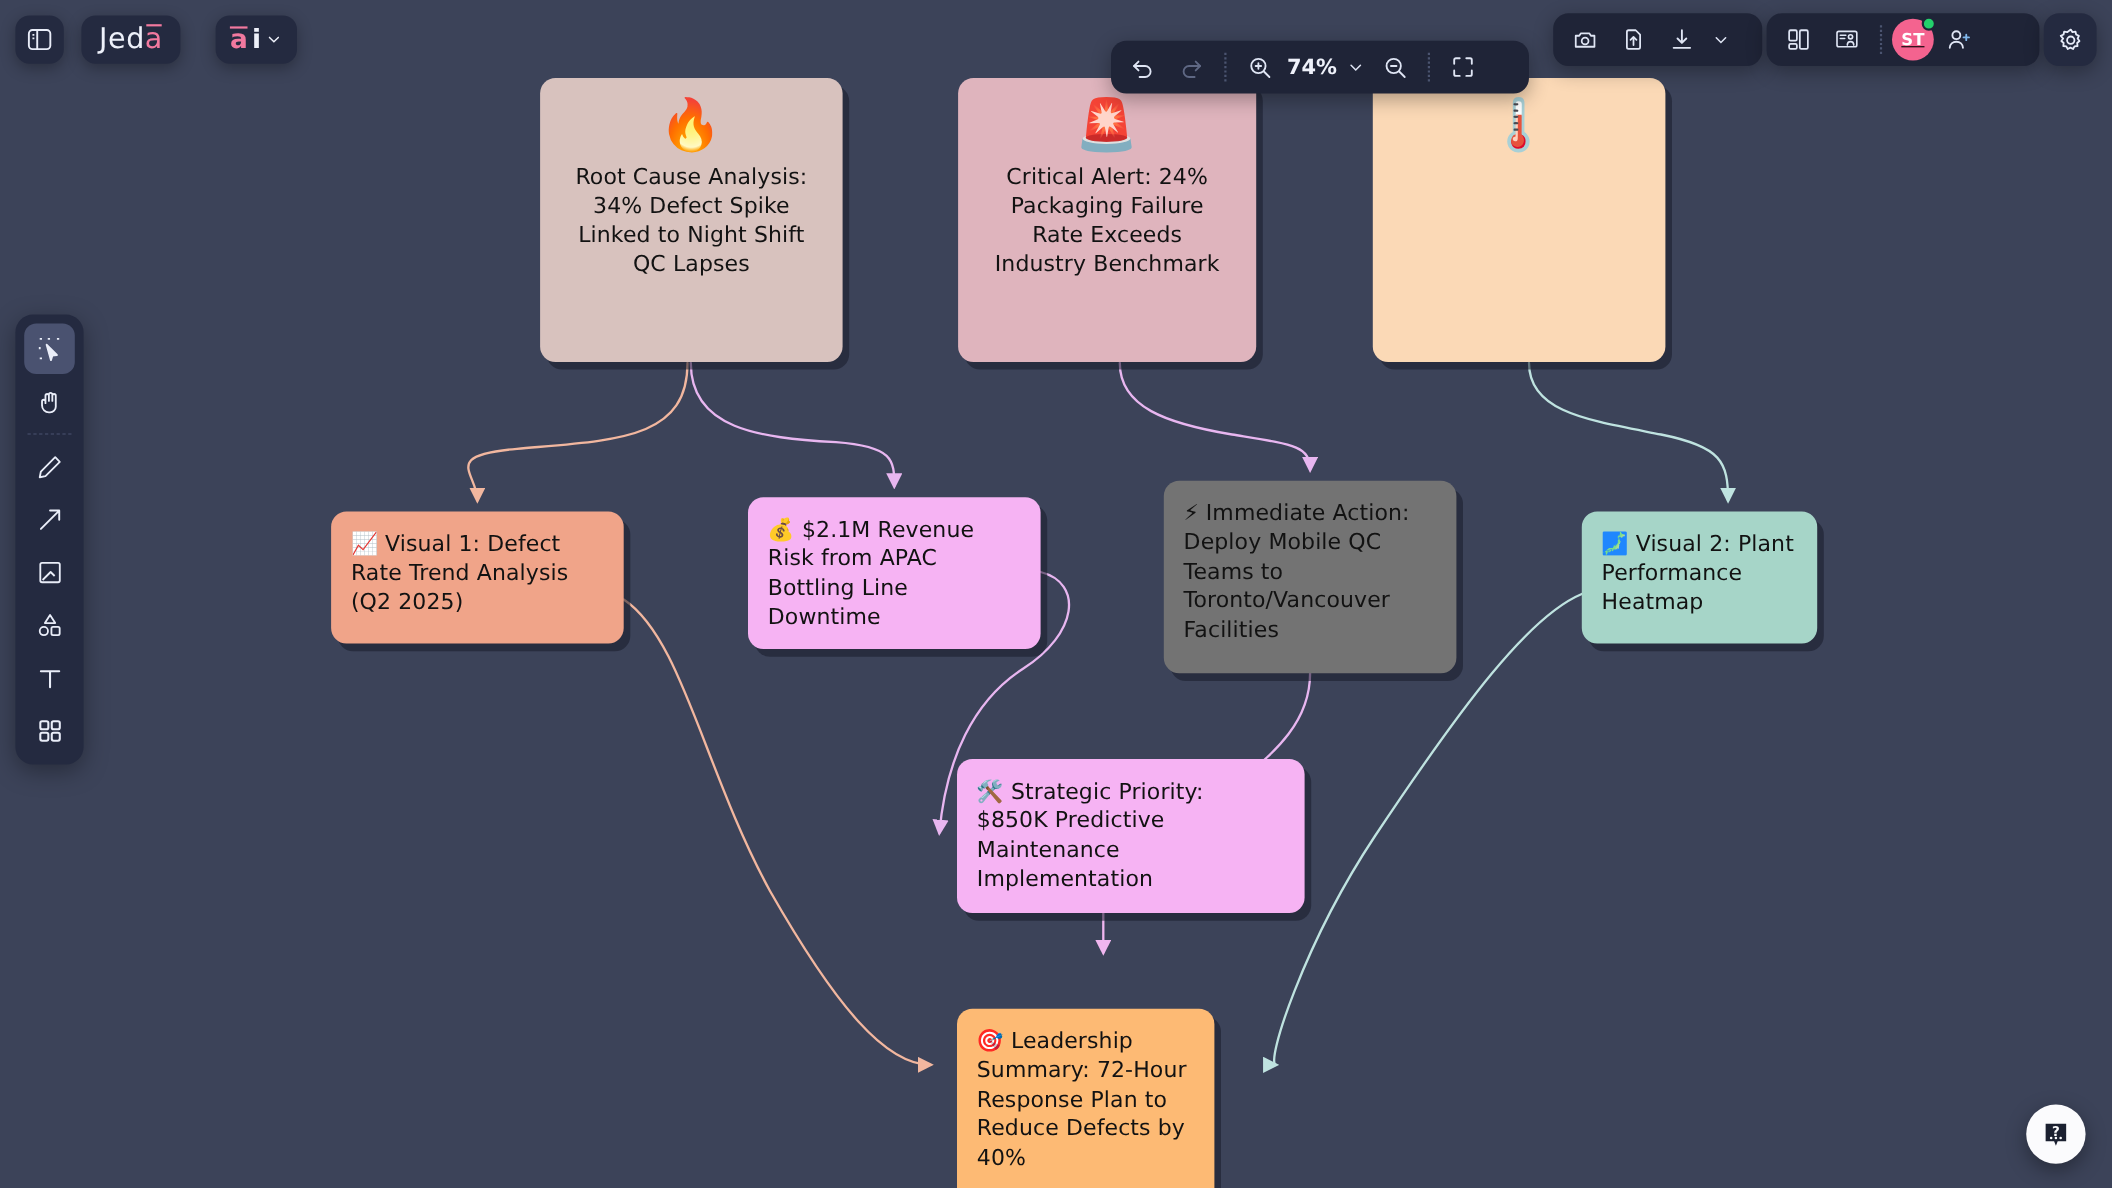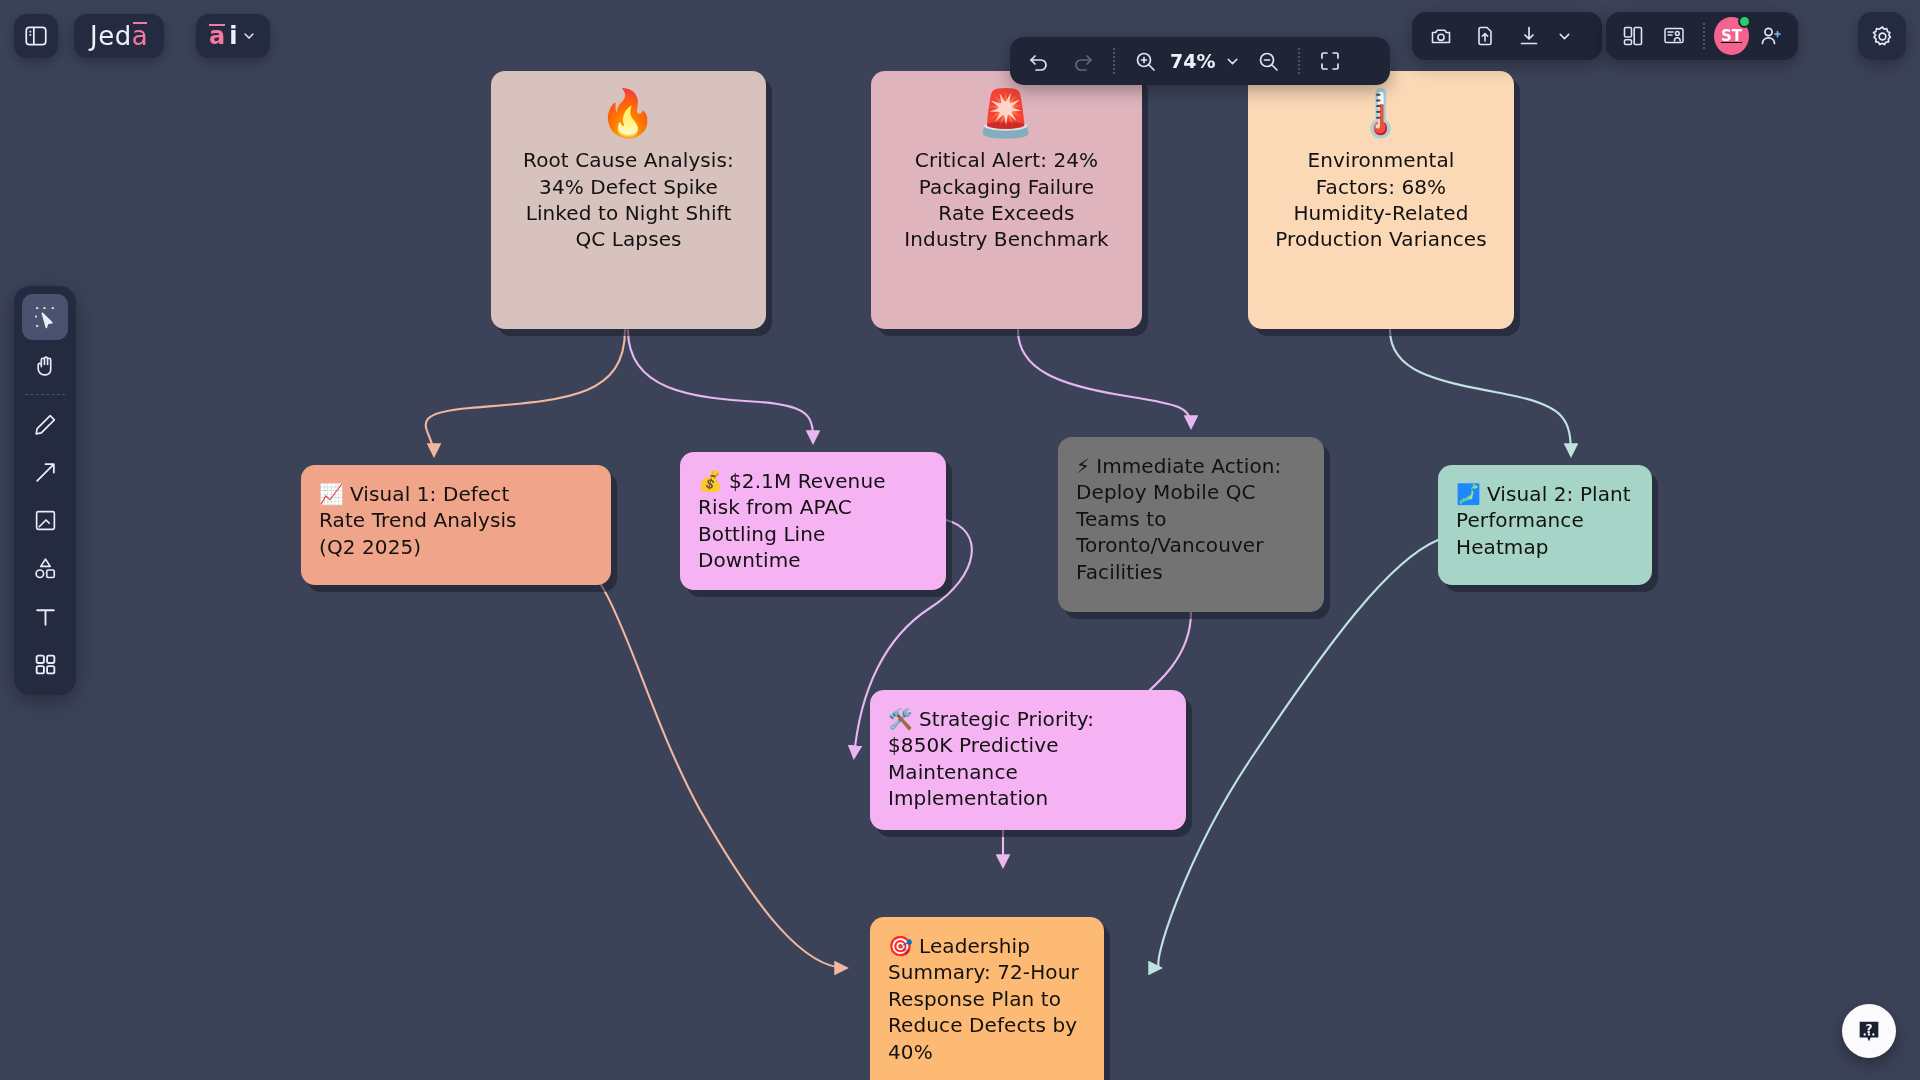--- a/index.html
+++ b/index.html
@@ -82,21 +82,21 @@
   .bar .ic {
     width: 42px; height: 40px; border-radius: 9px; color: #dfe5f4;
     display:flex; align-items:center; justify-content:center; cursor:pointer;
   }
   .bar .ic svg { width: 24px; height: 24px; }
   .vsep { width:1px; height:26px; border-left: 2px dotted #4b5470; margin: 0 7px; }
   #zoom-val { color:#eef1fa; font-size:19px; font-weight:700; padding: 0 2px; cursor:pointer; }
 
   #bar-history { left: 1010px; width: 380px; margin-top: 25px; }
   #bar-export  { left: 1412px; width: 190px; }
-  #bar-share   { left: 1606px; width: 192px; text-decoration: underline; }
+  #bar-share   { left: 1606px; width: 248px; text-decoration: underline; }
   #settings-btn { position:absolute; right: 14px; top: 12px; width: 48px; height: 48px;
     background:#242a40; border-radius:14px; display:flex; align-items:center; justify-content:center;
     color:#e6ebf8; cursor:pointer; box-shadow: 0 5px 18px rgba(0,0,0,.32); }
   #settings-btn svg { width: 25px; height:25px; }
 
   #avatar {
     width: 38px; height: 38px; border-radius: 50%;
     background: #f4638f; color:#fff; font-size:15px; font-weight:700;
     display:flex; align-items:center; justify-content:center; position:relative; cursor:pointer;
   }
@@ -149,25 +149,22 @@
     </svg>
     <div id="node-layer">
         <div class="node center" style="left: 491px; top: 71px; width: 275px; min-height: 258px; background: rgb(216, 194, 190);"><span class="emoji-big">🔥</span><span class="body">Root Cause Analysis:
 34% Defect Spike
 Linked to Night Shift
 QC Lapses</span></div>
         <div class="node center" style="left: 871px; top: 71px; width: 271px; min-height: 258px; background: rgb(223, 180, 189);"><span class="emoji-big">🚨</span><span class="body">Critical Alert: 24%
 Packaging Failure
 Rate Exceeds
 Industry Benchmark</span></div>
-        <div class="node center" style="left: 1248px; top: 71px; width: 266px; min-height: 258px; background: rgb(251, 217, 182);"><span class="emoji-big">🌡️</span><span class="body">Environmental
-Factors: 68%
-Humidity-Related
-Production Variances</span></div>
-        <div class="node" style="left: 301px; top: 465px; width: 310px; min-height: 120px; background: rgb(240, 164, 137);"><span class="body"><span class="emoji-inline">📈</span><span>Visual 1: Defect
+        <div class="node center" style="left: 1248px; top: 71px; width: 266px; min-height: 258px; background: rgb(251, 217, 182);"><span class="emoji-big">🌡️</span></div>
+        <div class="node" style="left: 301px; top: 465px; width: 266px; min-height: 120px; background: rgb(240, 164, 137);"><span class="body"><span class="emoji-inline">📈</span><span>Visual 1: Defect
 Rate Trend Analysis
 (Q2 2025)</span></span></div>
         <div class="node" style="left: 680px; top: 452px; width: 266px; min-height: 133px; background: rgb(246, 179, 243);"><span class="body"><span class="emoji-inline">💰</span><span>$2.1M Revenue
 Risk from APAC
 Bottling Line
 Downtime</span></span></div>
         <div class="node" style="left: 1058px; top: 437px; width: 266px; min-height: 175px; background: #737373;"><span class="body"><span class="emoji-inline">⚡</span><span>Immediate Action:
 Deploy Mobile QC
 Teams to
 Toronto/Vancouver

